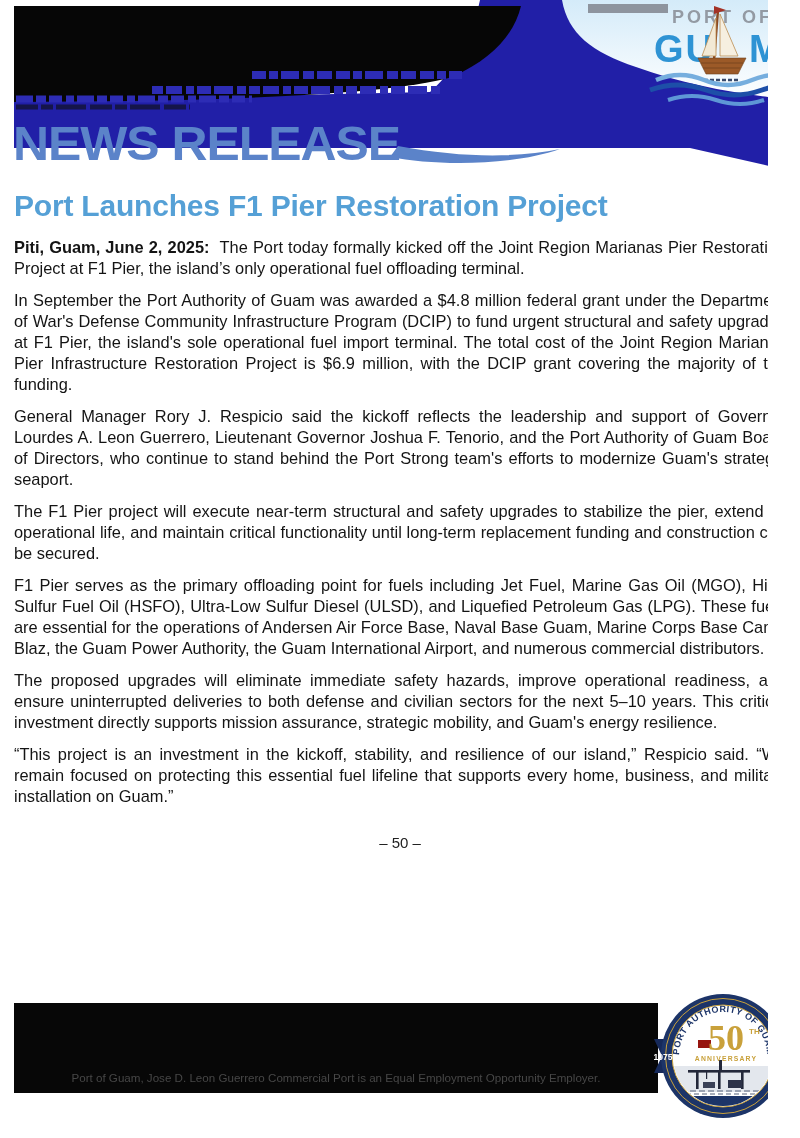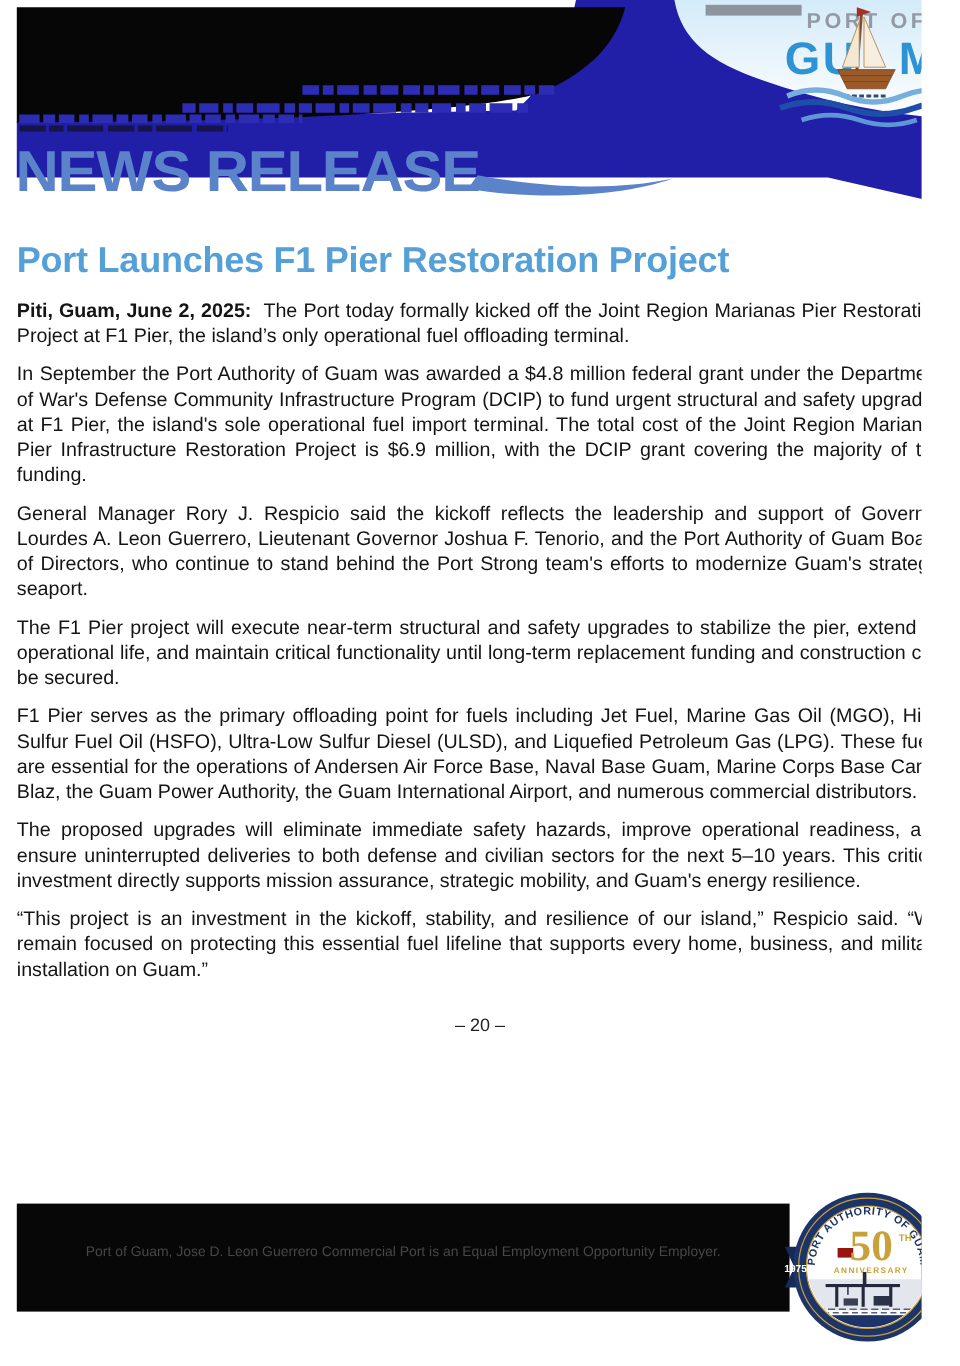--- a/index.html
+++ b/index.html
@@ -6,33 +6,33 @@
   .page{
     position:relative;width:768px;height:1138px;background:#ffffff;overflow:hidden;
     font-family:"Liberation Sans", sans-serif;color:#111;
   }
   .header-art{position:absolute;top:0;left:0;z-index:1;}
   .news-release{
     position:absolute;top:116px;left:13px;z-index:2;
     font-size:48px;font-weight:bold;letter-spacing:-1px;color:#5b83c9;
     transform:scaleX(1.04);transform-origin:left center;white-space:nowrap;
   }
-  .main-col{position:absolute;top:200px;left:14px;width:772px;z-index:2;}
+  .main-col{position:absolute;top:188px;left:14px;width:772px;z-index:2;}
   .article-title{
     margin:0 0 13px 0;font-size:30px;line-height:36px;font-weight:bold;
     color:#55a0d6;letter-spacing:-0.2px;
   }
   .para{
     margin:0 0 11px 0;font-size:16.4px;line-height:21px;text-align:justify;color:#141414;
   }
   .para b{font-weight:bold;}
   .end-mark{margin-top:27px;text-align:center;font-size:15px;color:#222;}
   .footer-band{
     position:absolute;left:14px;top:1003px;width:644px;height:90px;background:#070707;z-index:1;
-    display:flex;justify-content:flex-end;align-items:center;
+    display:flex;flex-direction:column;justify-content:flex-end;align-items:center;
     padding-bottom:9px;box-sizing:border-box;gap:2px;
   }
   .eeo-line{font-size:11.6px;line-height:13px;color:#474747;text-align:center;width:100%;}
   .seal{position:absolute;left:648px;top:982px;z-index:3;}
 </style>
 </head>
 <body>
 
 <div class="page">
 
@@ -92,21 +92,21 @@
 
     <p class="para"><b>Piti, Guam, June 2, 2025:</b>&nbsp; <span>The Port today formally kicked off the Joint Region Marianas Pier Restoration Project at F1 Pier, the island’s only operational fuel offloading terminal.</span></p>
 
     <p class="para">In September the Port Authority of Guam was awarded a $4.8 million federal grant under the Department of War's Defense Community Infrastructure Program (DCIP) to fund urgent structural and safety upgrades at F1 Pier, the island's sole operational fuel import terminal. The total cost of the Joint Region Marianas Pier Infrastructure Restoration Project is $6.9 million, with the DCIP grant covering the majority of the funding.</p>
     <p class="para">General Manager Rory J. Respicio said the kickoff reflects the leadership and support of Governor Lourdes A. Leon Guerrero, Lieutenant Governor Joshua F. Tenorio, and the Port Authority of Guam Board of Directors, who continue to stand behind the Port Strong team's efforts to modernize Guam's strategic seaport.</p>
     <p class="para">The F1 Pier project will execute near-term structural and safety upgrades to stabilize the pier, extend its operational life, and maintain critical functionality until long-term replacement funding and construction can be secured.</p>
     <p class="para">F1 Pier serves as the primary offloading point for fuels including Jet Fuel, Marine Gas Oil (MGO), High Sulfur Fuel Oil (HSFO), Ultra-Low Sulfur Diesel (ULSD), and Liquefied Petroleum Gas (LPG). These fuels are essential for the operations of Andersen Air Force Base, Naval Base Guam, Marine Corps Base Camp Blaz, the Guam Power Authority, the Guam International Airport, and numerous commercial distributors.</p>
     <p class="para">The proposed upgrades will eliminate immediate safety hazards, improve operational readiness, and ensure uninterrupted deliveries to both defense and civilian sectors for the next 5–10 years. This critical investment directly supports mission assurance, strategic mobility, and Guam's energy resilience.</p>
     <p class="para">“This project is an investment in the kickoff, stability, and resilience of our island,” Respicio said. “We remain focused on protecting this essential fuel lifeline that supports every home, business, and military installation on Guam.”</p>
 
-    <div class="end-mark">– 20 –</div>
+    <div class="end-mark">– 50 –</div>
   </div>
 
   <div class="footer-band">
     <div class="eeo-line">Port of Guam, Jose D. Leon Guerrero Commercial Port is an Equal Employment Opportunity Employer.</div>
   </div>
 
   <svg class="seal" width="150" height="150" viewBox="0 0 150 150">
     <defs>
       <path id="sealTopArc" d="M 31,74 A 44,44 0 0 1 119,74" fill="none"></path>
       <clipPath id="sealInner">

